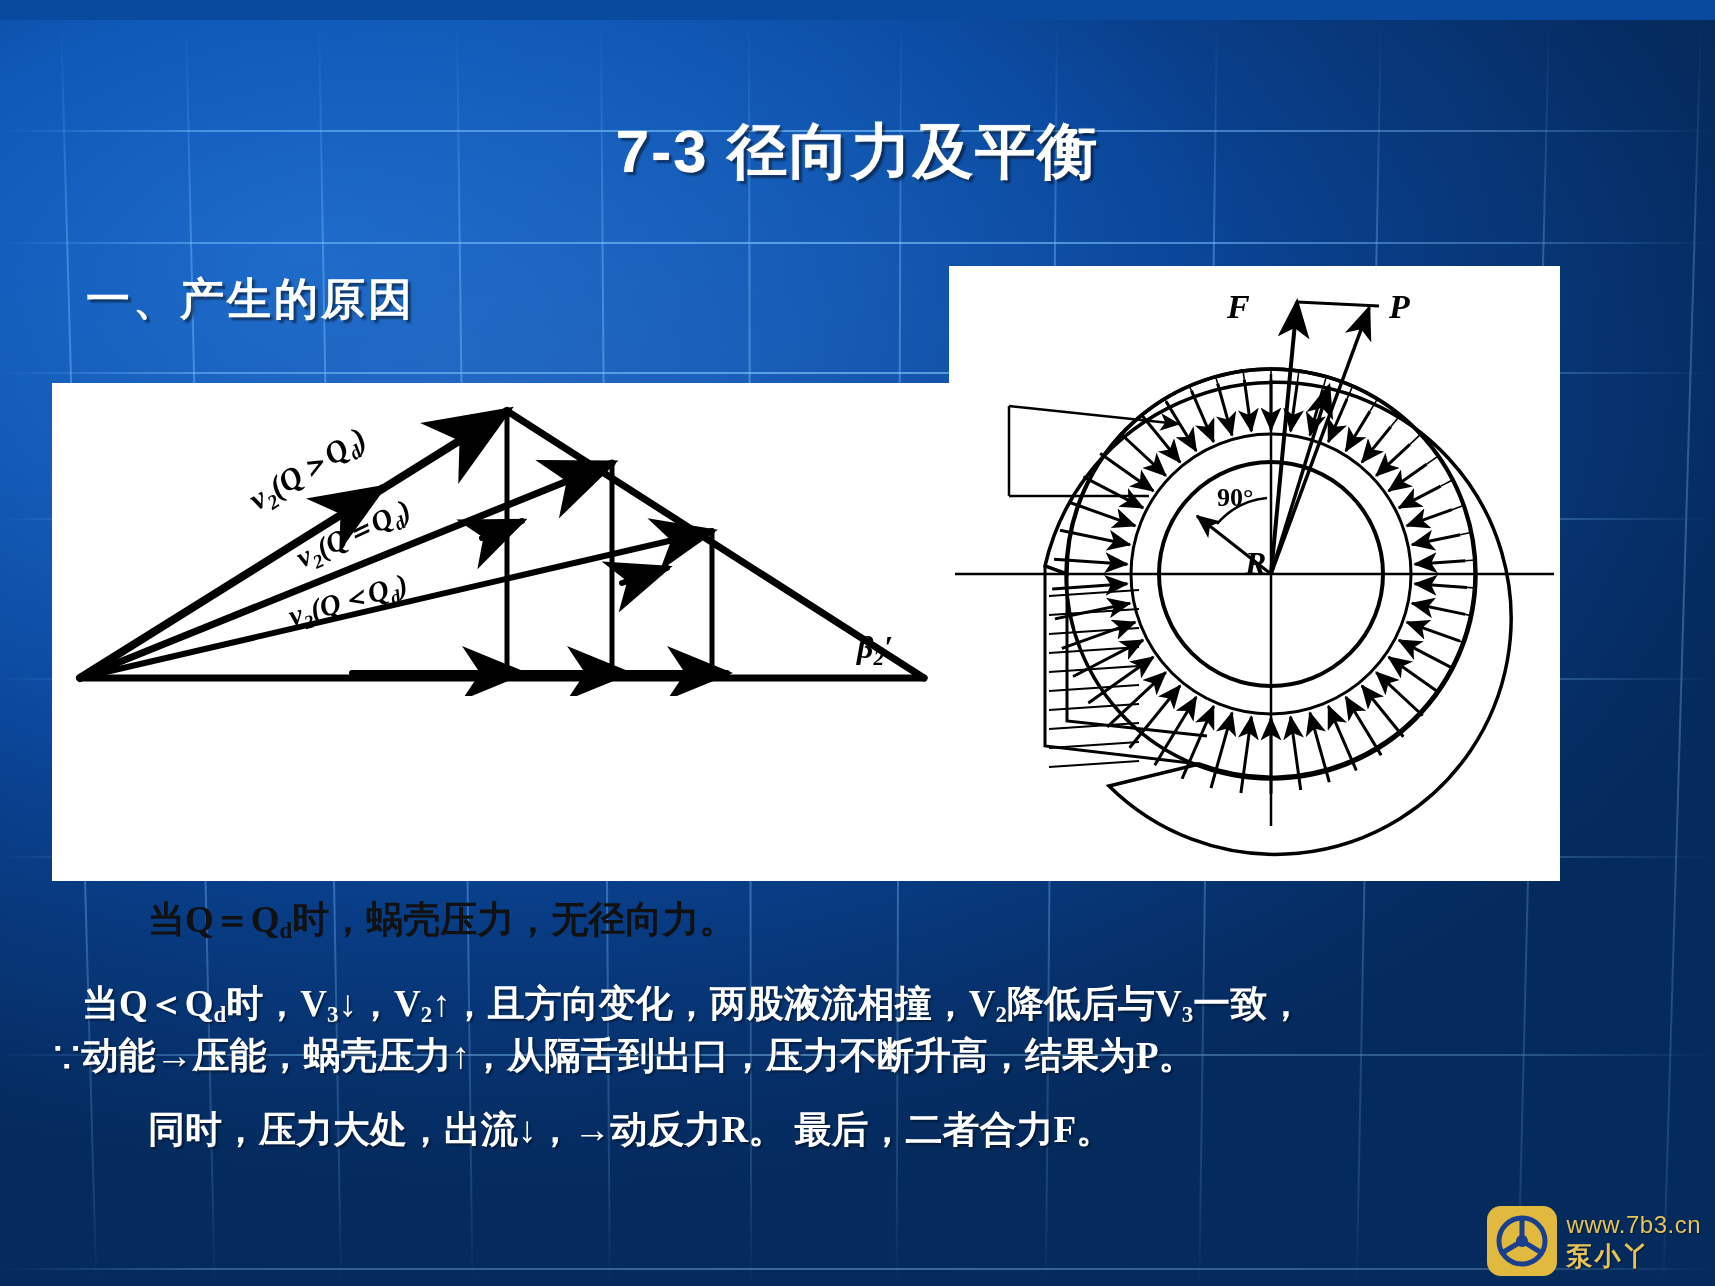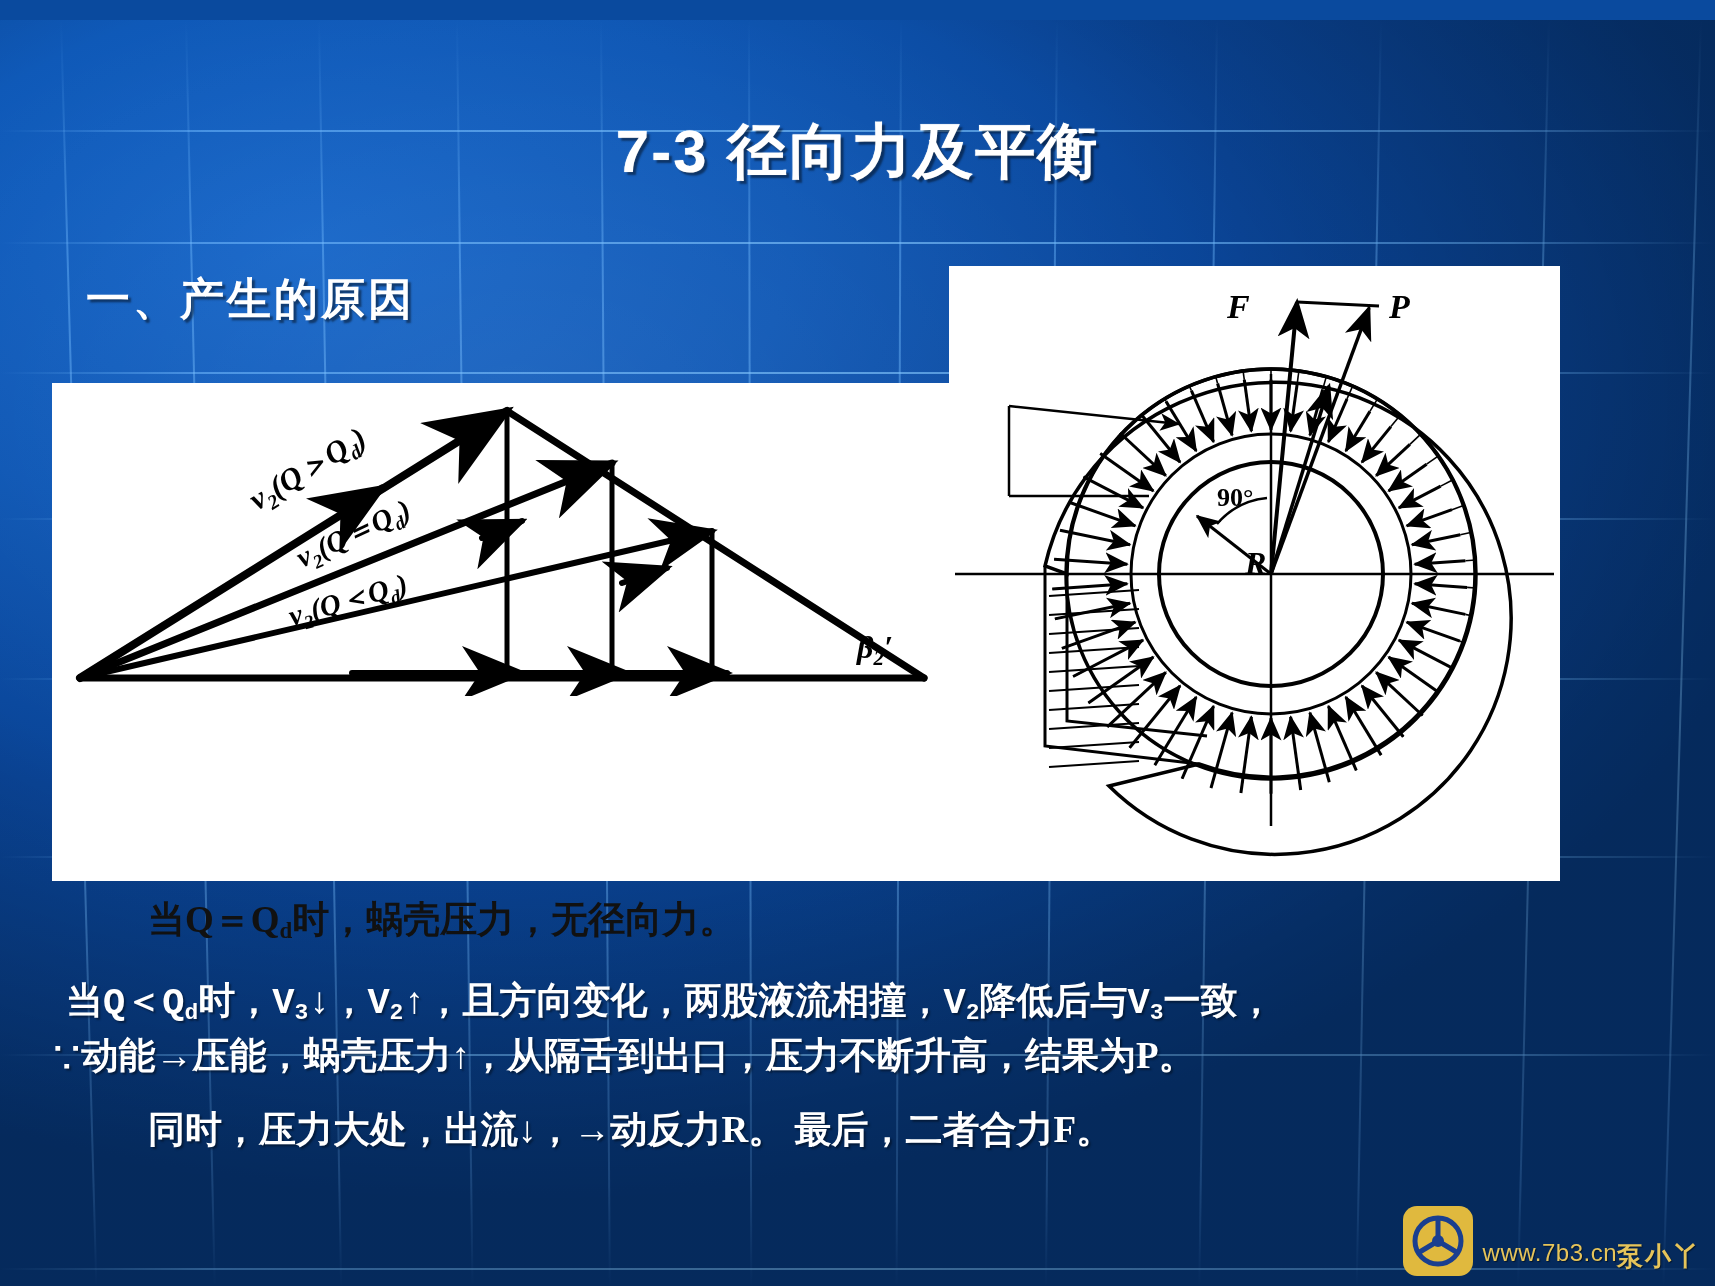--- a/index.html
+++ b/index.html
@@ -75,40 +75,40 @@
     font-family: "Liberation Serif", "DejaVu Serif", serif;
     font-weight: bold;
     font-size: 37px;
     line-height: 1.18;
     white-space: nowrap;
   }
   #body-line-1 {
     left: 148px; top: 878px;
     color: #111111;
   }
-  #body-line-2 { left: 66px; top: 962px; color: #ffffff; font-size: 37px;
-                 text-shadow: 2px 2px 2px rgba(0,0,0,.4); font-family: Liberation Mono, monospace; }
+  #body-line-2 { left: 82px; top: 962px; color: #ffffff; font-size: 37px;
+                 text-shadow: 2px 2px 2px rgba(0,0,0,.4); }
   #body-line-3 { left: 52px; top: 1014px; color: #ffffff; font-size: 37px;
                  text-shadow: 2px 2px 2px rgba(0,0,0,.4); }
   #body-line-4 { left: 148px; top: 1088px; color: #ffffff; font-size: 37px;
                  text-shadow: 2px 2px 2px rgba(0,0,0,.4); text-align: right; }
 
   sub { font-size: .62em; vertical-align: baseline; position: relative; top: .26em; }
 
   
   #watermark {
     position: absolute; right: 14px; bottom: 8px;
     display: flex; align-items: flex-end; gap: 8px;
   }
   #watermark-logo {
     width: 74px; height: 74px;
     position: relative;
   }
   #watermark-text {
-    display: flex; align-items: flex-start;
+    display: flex; flex-direction: column; align-items: flex-start;
     padding-bottom: 4px;
   }
   #watermark-url {
     font-family: "Liberation Sans", "DejaVu Sans", sans-serif;
     font-size: 24px; color: #e6c45a; letter-spacing: .5px;
     text-shadow: 1px 1px 1px rgba(0,0,0,.5);
   }
   #watermark-name {
     font-family: Liberation Serif, serif;
     font-weight: bold;

